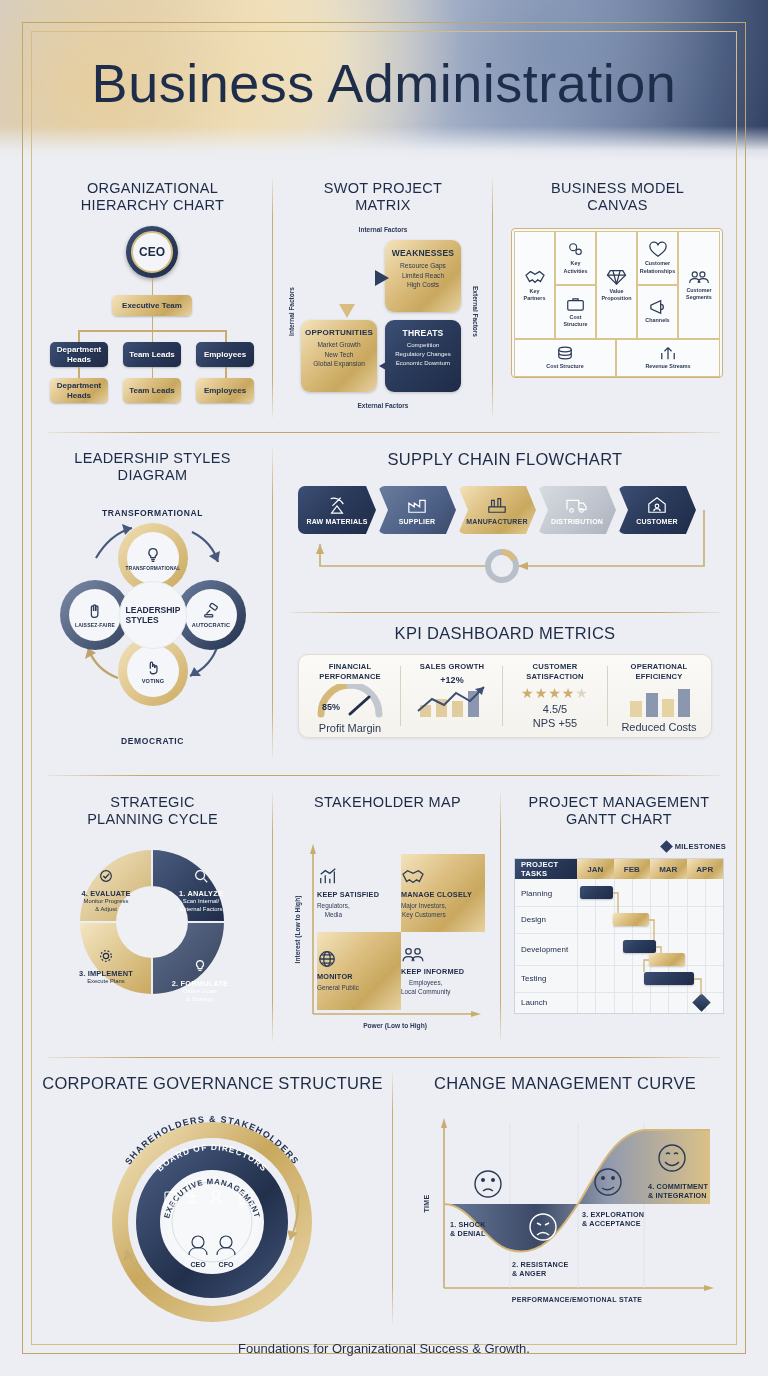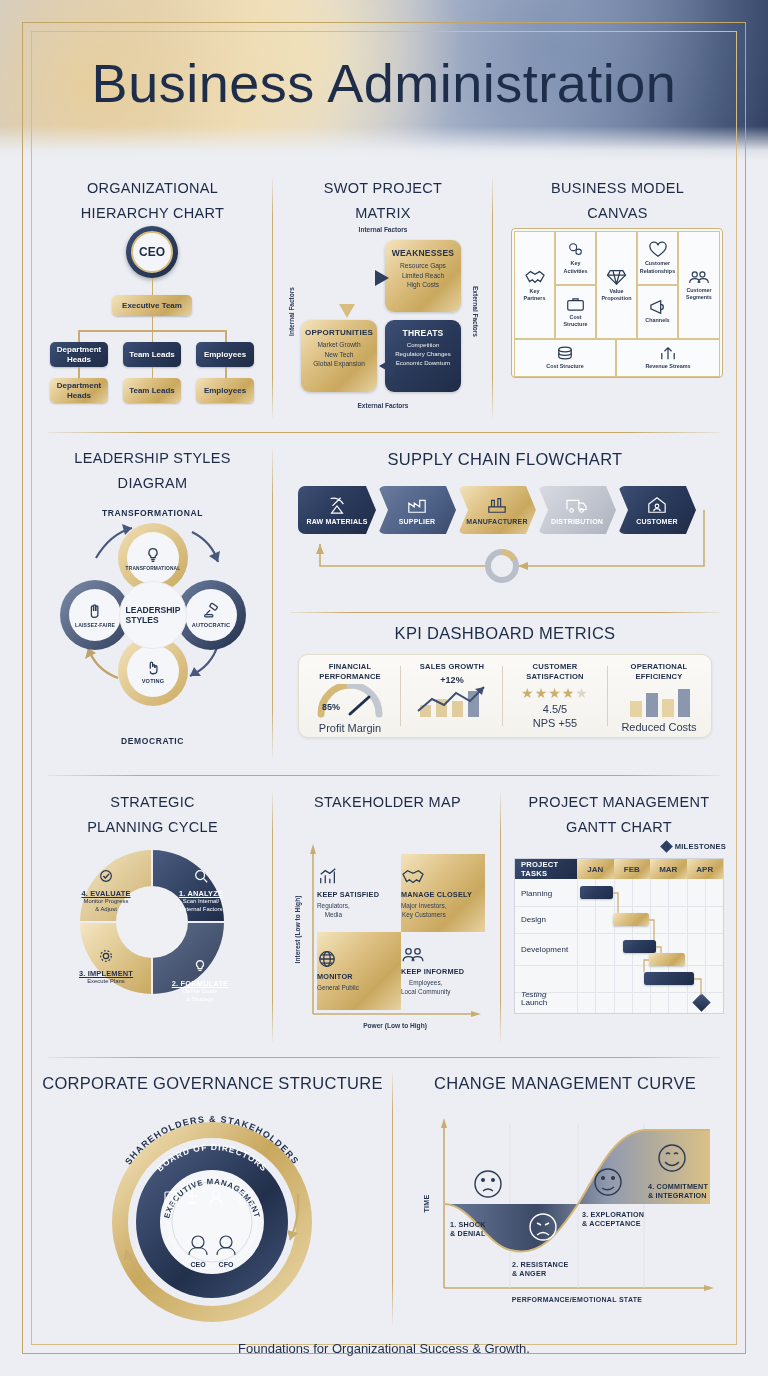--- a/index.html
+++ b/index.html
@@ -40,21 +40,21 @@
 
   
   .hdiv { position:absolute; height:1px; background:linear-gradient(to right, rgba(196,168,104,.15), #c4a868 14%, #c4a868 86%, rgba(196,168,104,.15)); }
   .vdiv { position:absolute; width:1px; background:linear-gradient(to bottom, rgba(196,168,104,.08), #c8ad70 16%, #c8ad70 84%, rgba(196,168,104,.08)); }
 
   .panel { position:absolute; }
   .ptitle {
     text-align:center; color:#1d2b47; font-weight:400;
     letter-spacing:.3px; line-height:1.18;
   }
-  .ptitle.s14 { font-size:14.5px;margin-top:8px; }
+  .ptitle.s14 { font-size:14.5px; }
   .ptitle.s16 { font-size:16.5px; }
 
   
   .gold { background:linear-gradient(135deg,#f3e3bc 0%,#ddc083 38%,#c9a85e 70%,#e7d2a2 100%); }
   .navy { background:linear-gradient(135deg,#3c4f75 0%,#2b3b5c 45%,#1f2c48 100%); }
   .navysoft { background:linear-gradient(135deg,#6b7d9e 0%,#4c5f85 60%,#3b4a6b 100%); }
 
   
   .org-node {
     position:absolute; border-radius:5px; display:flex; align-items:center;
@@ -122,21 +122,21 @@
     border:1px solid #e3ddcd; box-shadow:0 1px 3px rgba(0,0,0,.07);
   }
   .kpi-cell { position:absolute; text-align:center; }
   .kpi-h { font-size:7.6px; font-weight:bold; color:#22304c; line-height:1.3; letter-spacing:.2px; }
   .kpi-sub { font-size:11px; color:#2d3b55; }
   .kpi-big { font-size:9px; font-weight:bold; color:#22304c; }
   .kpi-sep { position:absolute; width:1px; background:#d8d2c2; }
 
   
   .cyc-lbl { position:absolute; text-align:center; line-height:1.25; }
-  .cyc-lbl .n { font-size:7.4px; font-weight:bold; letter-spacing:.2px;text-decoration:underline; }
+  .cyc-lbl .n { font-size:7.4px; font-weight:bold; letter-spacing:.2px; }
   .cyc-lbl .d { font-size:5.9px; }
 
   
   .sh-q { position:absolute; width:84px; height:78px; display:flex; flex-direction:column;
           align-items:flex-start; justify-content:center; text-align:center; gap:3px; }
   .sh-q .h { font-size:7.3px; font-weight:bold; color:#1d2b47; letter-spacing:.2px; }
   .sh-q .d { font-size:6.4px; color:#2e3c55; line-height:1.35; }
   .sh-ax { position:absolute; font-size:6.6px; color:#2b3a55; font-weight:600; }
 
   
@@ -649,21 +649,21 @@
     <div class="g-grid" style="left:105.5px; top:87px; width:1px; height:134px;"></div>
     <div class="g-grid" style="left:124px; top:87px; width:1px; height:134px;"></div>
     <div class="g-grid" style="left:142px; top:87px; width:1px; height:134px;"></div>
     <div class="g-grid" style="left:160px; top:87px; width:1px; height:134px;"></div>
     <div class="g-grid" style="left:178.5px; top:87px; width:1px; height:134px;"></div>
     <div class="g-grid" style="left:197px; top:87px; width:1px; height:134px;"></div>
 
     <div class="g-row-lbl" style="left:7px; top:88px; width:62px; height:26px;">Planning</div>
     <div class="g-row-lbl" style="left:7px; top:114px; width:62px; height:27px;">Design</div>
     <div class="g-row-lbl" style="left:7px; top:141px; width:62px; height:32px;">Development</div>
-    <div class="g-row-lbl" style="left:7px; top:189px; width:62px; height:27px;font-style:italic;">Testing</div>
+    <div class="g-row-lbl" style="left:7px; top:173px; width:62px; height:27px;">Testing</div>
     <div class="g-row-lbl" style="left:7px; top:200px; width:62px; height:21px;">Launch</div>
 
     <div class="g-bar navy" style="left:72px; top:94px; width:33px;"></div>
     <div class="g-bar gold" style="left:105px; top:121px; width:36px;"></div>
     <div class="g-bar navy" style="left:115px; top:148px; width:33px;"></div>
     <div class="g-bar gold" style="left:141px; top:161px; width:36px;"></div>
     <div class="g-bar navy" style="left:136px; top:180px; width:50px;"></div>
     <div style="position:absolute; left:187px; top:204px; width:13px; height:13px; background:linear-gradient(135deg,#46587d,#1f2c48); transform:rotate(45deg);"></div>
 
     <svg width="222" height="250" style="position:absolute;left:0;top:0;pointer-events:none;">

